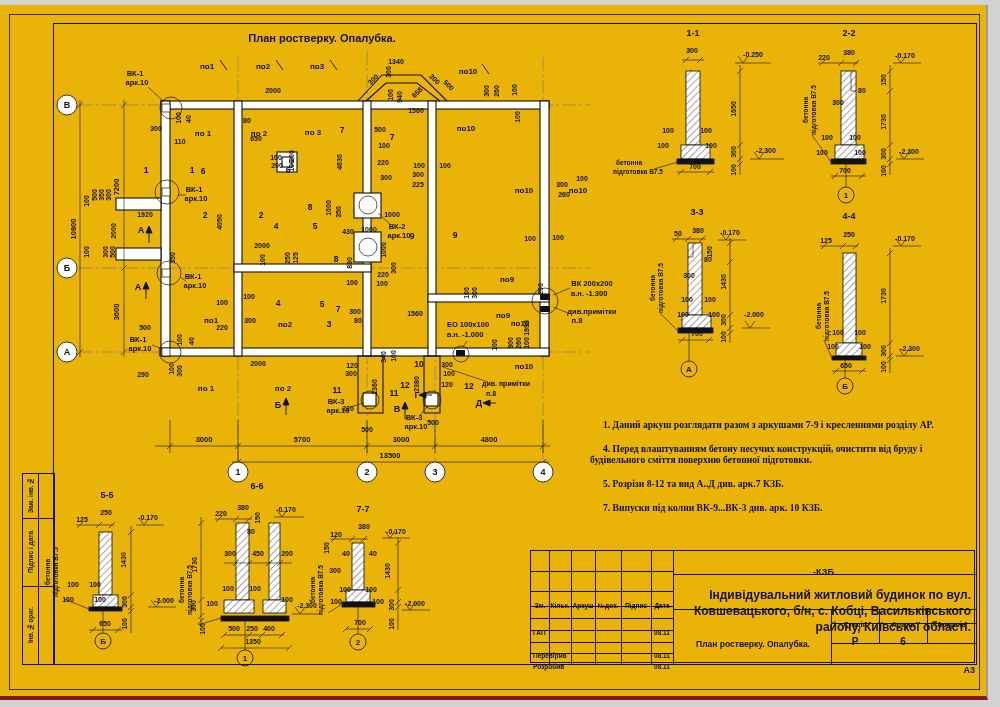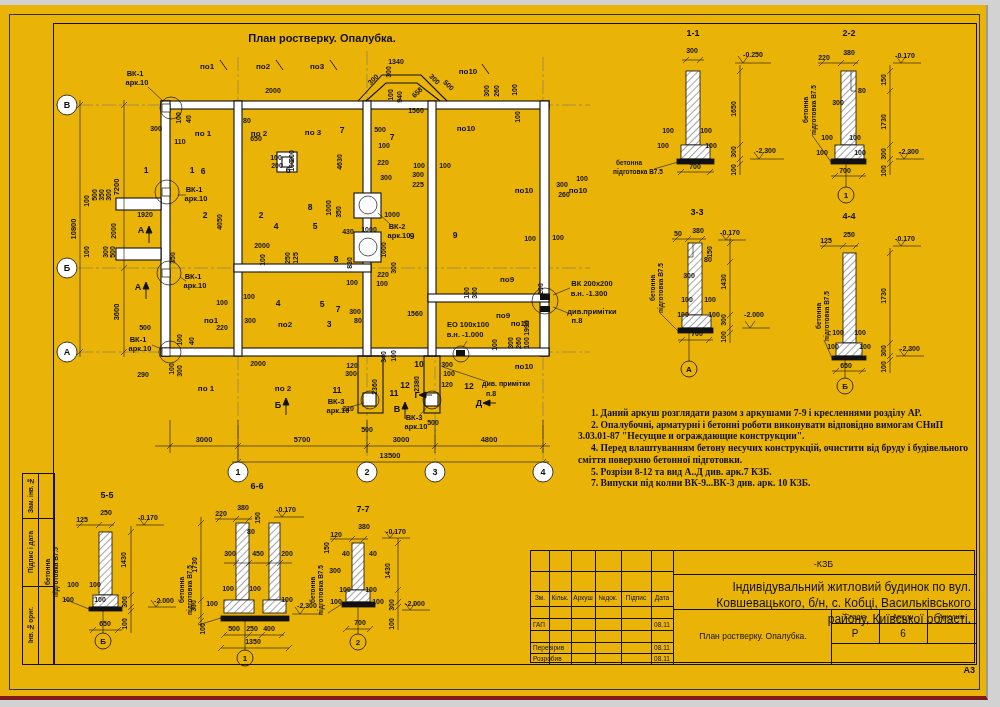--- a/index.html
+++ b/index.html
@@ -14,25 +14,25 @@
   
   .strip{position:absolute;left:22px;top:468px;width:31px;height:190px;border:1px solid #111;}
   .strip .inner-v{position:absolute;left:15px;top:0;width:0;height:100%;border-left:1px solid #111;}
   .strip .h1{position:absolute;left:0;top:44px;width:100%;border-top:1px solid #111;}
   .strip .h2{position:absolute;left:0;top:112px;width:100%;border-top:1px solid #111;}
   .vtext{position:absolute;left:0;width:15px;display:flex;align-items:center;justify-content:center;
          writing-mode:vertical-rl;transform:rotate(180deg);font-size:6.5px;font-weight:bold;color:#111;}
   
   .notes{position:absolute;left:578px;top:402px;width:398px;color:#111;
          font-family:"Liberation Serif","DejaVu Serif",serif;font-weight:bold;font-size:9.6px;line-height:1.22;}
-  .notes p{margin:0;text-indent:13px;}
+  .notes p{margin:12px;text-indent:13px;}
   
   .tblock{position:absolute;left:530px;top:545px;width:445px;height:113px;border:1.6px solid #111;box-sizing:border-box;color:#111;}
   .tline{position:absolute;background:#111;}
-  .tb-cell{position:absolute;font-size:6.5px;font-weight:normal;text-align:center;}
+  .tb-cell{position:absolute;font-size:6.5px;font-weight:bold;text-align:center;margin-top:8px;}
   .a3{position:absolute;left:930px;top:660px;width:45px;text-align:right;font-size:9px;font-weight:bold;color:#111;}
 </style>
 </head>
 <body>
 
 <div class="page">
   <div class="sheet">
     <div class="border-outer"></div>
     <div class="frame"></div>
 
@@ -597,21 +597,20 @@
           <text x="378" y="599" font-size="7" text-anchor="middle" font-weight="bold">100</text>
           <text x="394" y="600" font-size="7" text-anchor="middle" font-weight="bold" transform="rotate(-90 394 600)">300</text>
           <text x="415" y="601" font-size="7" text-anchor="middle" font-weight="bold">-2.000</text>
           <text x="360" y="620" font-size="7" text-anchor="middle" font-weight="bold">700</text>
           <text x="394" y="619" font-size="7" text-anchor="middle" font-weight="bold" transform="rotate(-90 394 619)">100</text>
         </g>
     </svg>
 
     <div class="notes">
       <p>1. Даний аркуш розглядати разом з аркушами 7-9 і кресленнями розділу АР.</p>
-      <p>2. Опалубочні, арматурні і бетонні роботи виконувати відповідно вимогам СНиП 3.03.01-87 "Несущие и ограждающие конструкции".</p>
       <p>4. Перед влаштуванням бетону несучих конструкцій, очистити від бруду і будівельного сміття поверхню бетонної підготовки.</p>
       <p>5. Розрізи 8-12 та вид А..Д див. арк.7 КЗБ.</p>
       <p>7. Випуски під колни ВК-9...ВК-3 див. арк. 10 КЗБ.</p>
     </div>
 
     <div class="tblock">
 
       <div class="tline" style="left:18px;top:0;width:1px;height:113px"></div>
       <div class="tline" style="left:40px;top:0;width:1px;height:113px"></div>
       <div class="tline" style="left:64px;top:0;width:1px;height:113px"></div>

